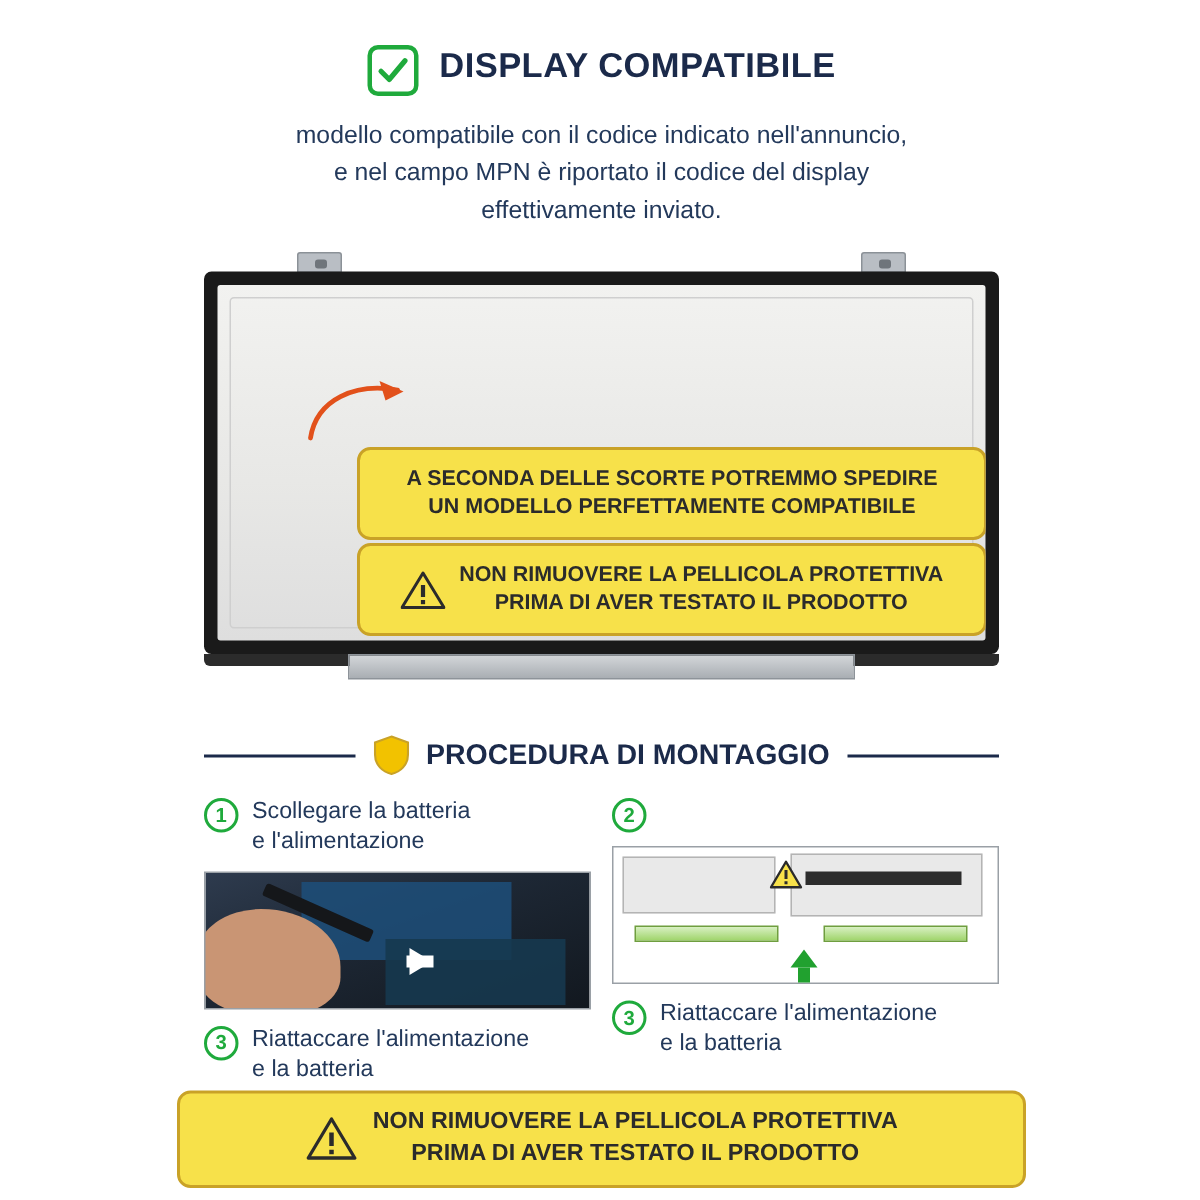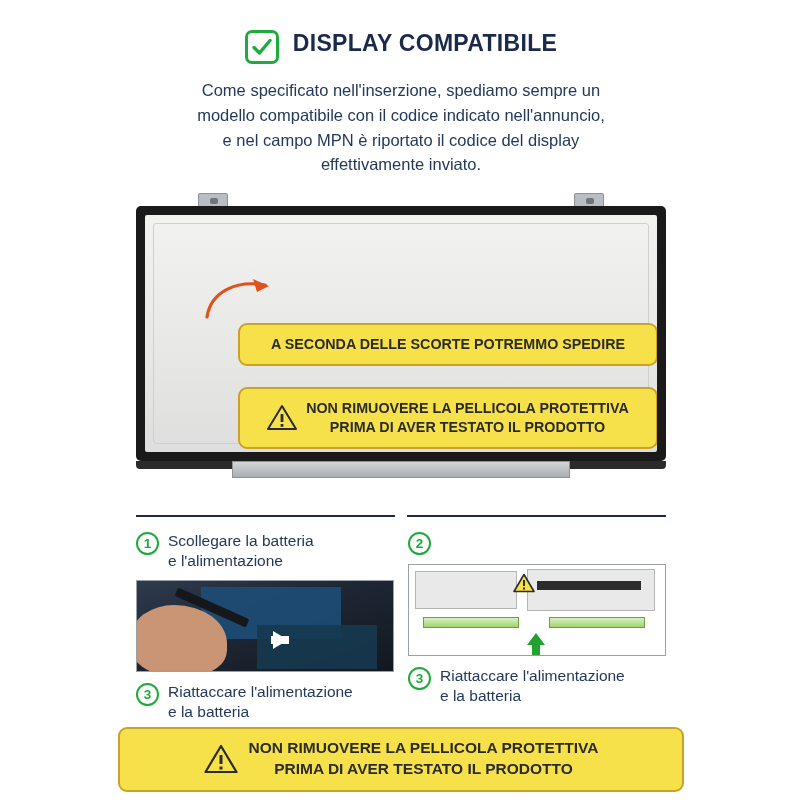--- a/index.html
+++ b/index.html
@@ -352,41 +352,41 @@
     <div class="header-row">
       <span class="check-badge">
         <svg width="22" height="22" viewBox="0 0 22 22">
           <path d="M3 11.5 L8.5 17 L19 4.5" fill="none" stroke="#1faa3c" stroke-width="3.4" stroke-linecap="round" stroke-linejoin="round"></path>
         </svg>
       </span>
       <span class="header-title">DISPLAY COMPATIBILE</span>
     </div>
 
     <div class="intro">
-      <p>Come specificato nell'inserzione, spediamo sempre un</p>
       <p>modello compatibile con il codice indicato nell'annuncio,</p>
       <p>e nel campo MPN è riportato il codice del display</p>
       <p>effettivamente inviato.</p>
     </div>
 
     <div class="display-wrap">
       <div class="tab left"></div>
       <div class="tab right"></div>
 
       <div class="bezel">
         <div class="screen">
           <div class="screen-inner-border"></div>
 
           <svg class="arrow-curve" viewBox="0 0 70 42">
             <path d="M4 40 C 8 14, 34 3, 62 8" fill="none" stroke="#e2511b" stroke-width="3.2" stroke-linecap="round"></path>
             <path d="M66 9 L50 2 L54 15 Z" fill="#e2511b"></path>
           </svg>
 
           <div class="callout one">
             <div>A SECONDA DELLE SCORTE POTREMMO SPEDIRE</div>
+            <div>UN MODELLO PERFETTAMENTE COMPATIBILE</div>
           </div>
 
           <div class="callout two">
             <svg class="warn-tri" width="30" height="27" viewBox="0 0 30 27">
               <path d="M15 2 L29 25 L1 25 Z" fill="#f7e14a" stroke="#2b2b2b" stroke-width="2" stroke-linejoin="round"></path>
               <rect x="13.6" y="10" width="2.8" height="8" fill="#2b2b2b"></rect>
               <rect x="13.6" y="20" width="2.8" height="2.8" fill="#2b2b2b"></rect>
             </svg>
             <div class="txt">
               <div>NON RIMUOVERE LA PELLICOLA PROTETTIVA</div>
@@ -395,20 +395,26 @@
           </div>
         </div>
       </div>
 
       <div class="bottom-strip"></div>
       <div class="bottom-bar"></div>
     </div>
 
     <div class="proc-head">
       <div class="proc-rule"></div>
+      <div class="proc-title">
+        <svg width="24" height="27" viewBox="0 0 24 27">
+          <path d="M12 1 L23 5 V13 C23 20 18 24.5 12 26 C6 24.5 1 20 1 13 V5 Z" fill="#f2c200" stroke="#c9a227" stroke-width="1.4"></path>
+        </svg>
+        <span>PROCEDURA DI MONTAGGIO</span>
+      </div>
       <div class="proc-rule"></div>
     </div>
 
     <div class="steps">
 
       <div class="col">
         <div class="step-line">
           <span class="num">1</span>
           <span>
             <span>Scollegare la batteria</span><br>

